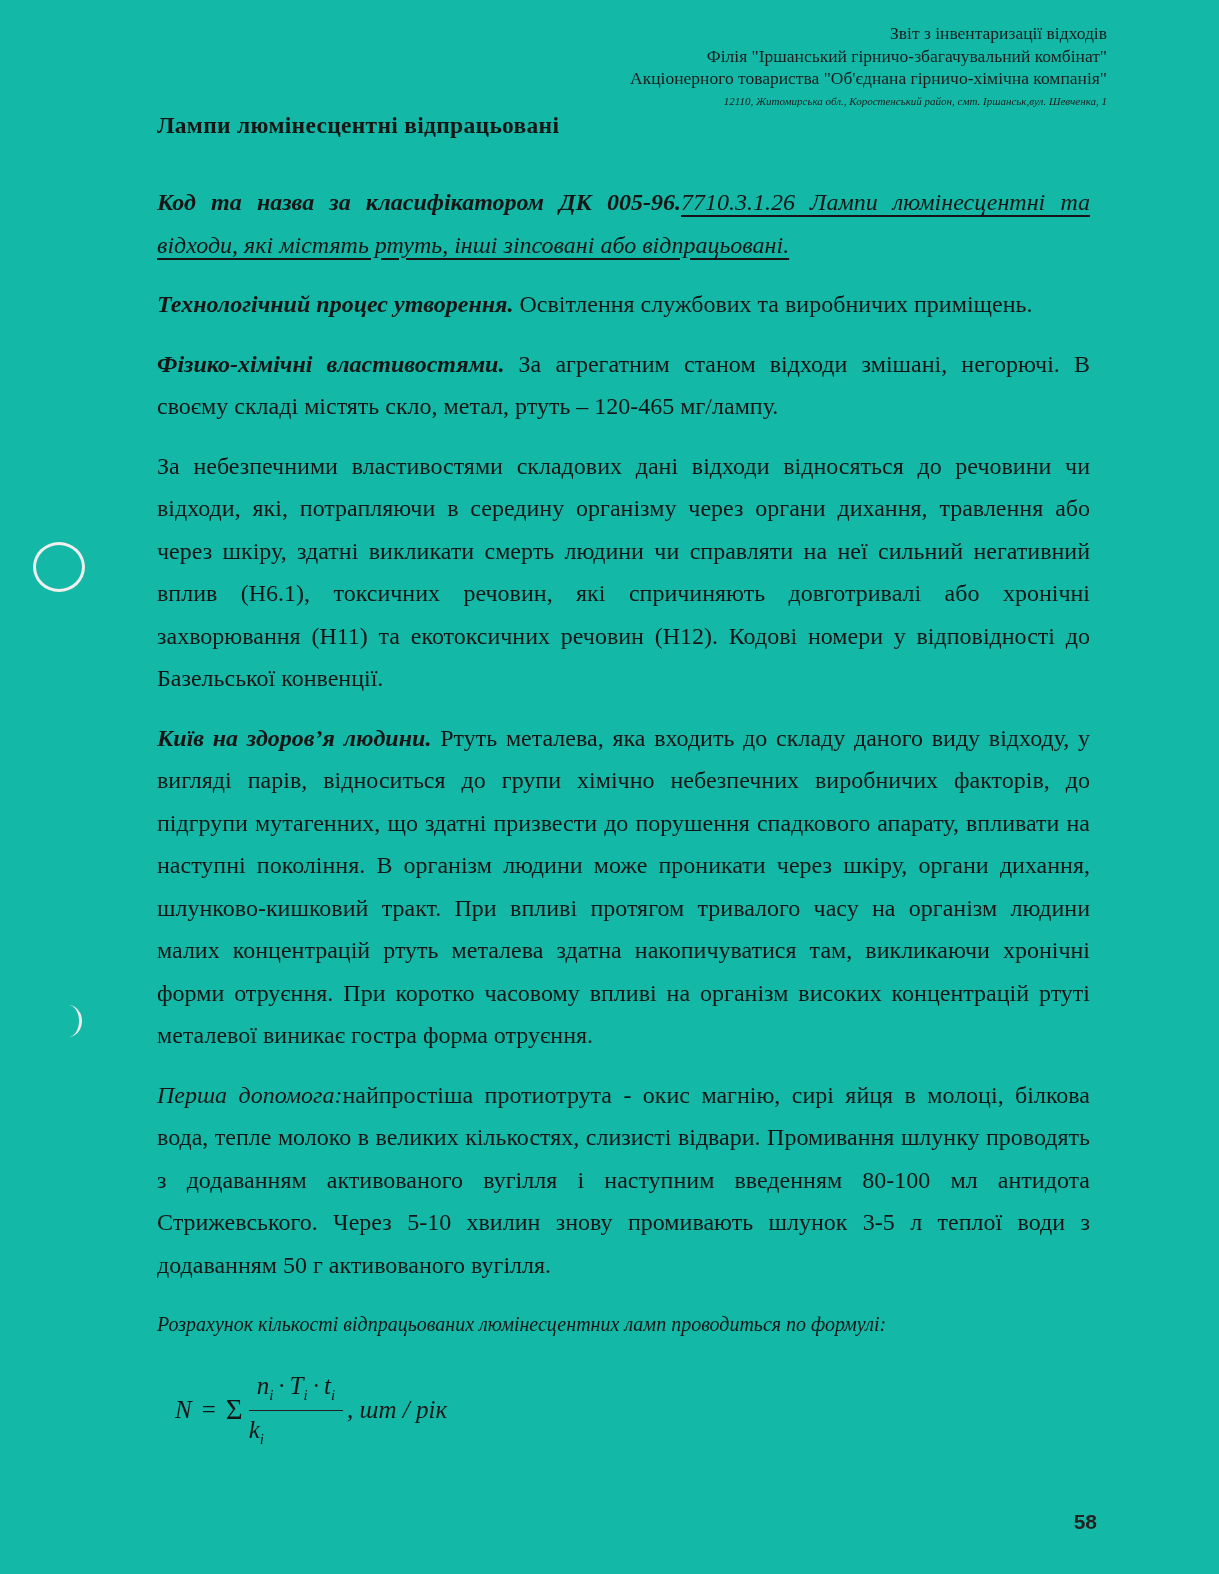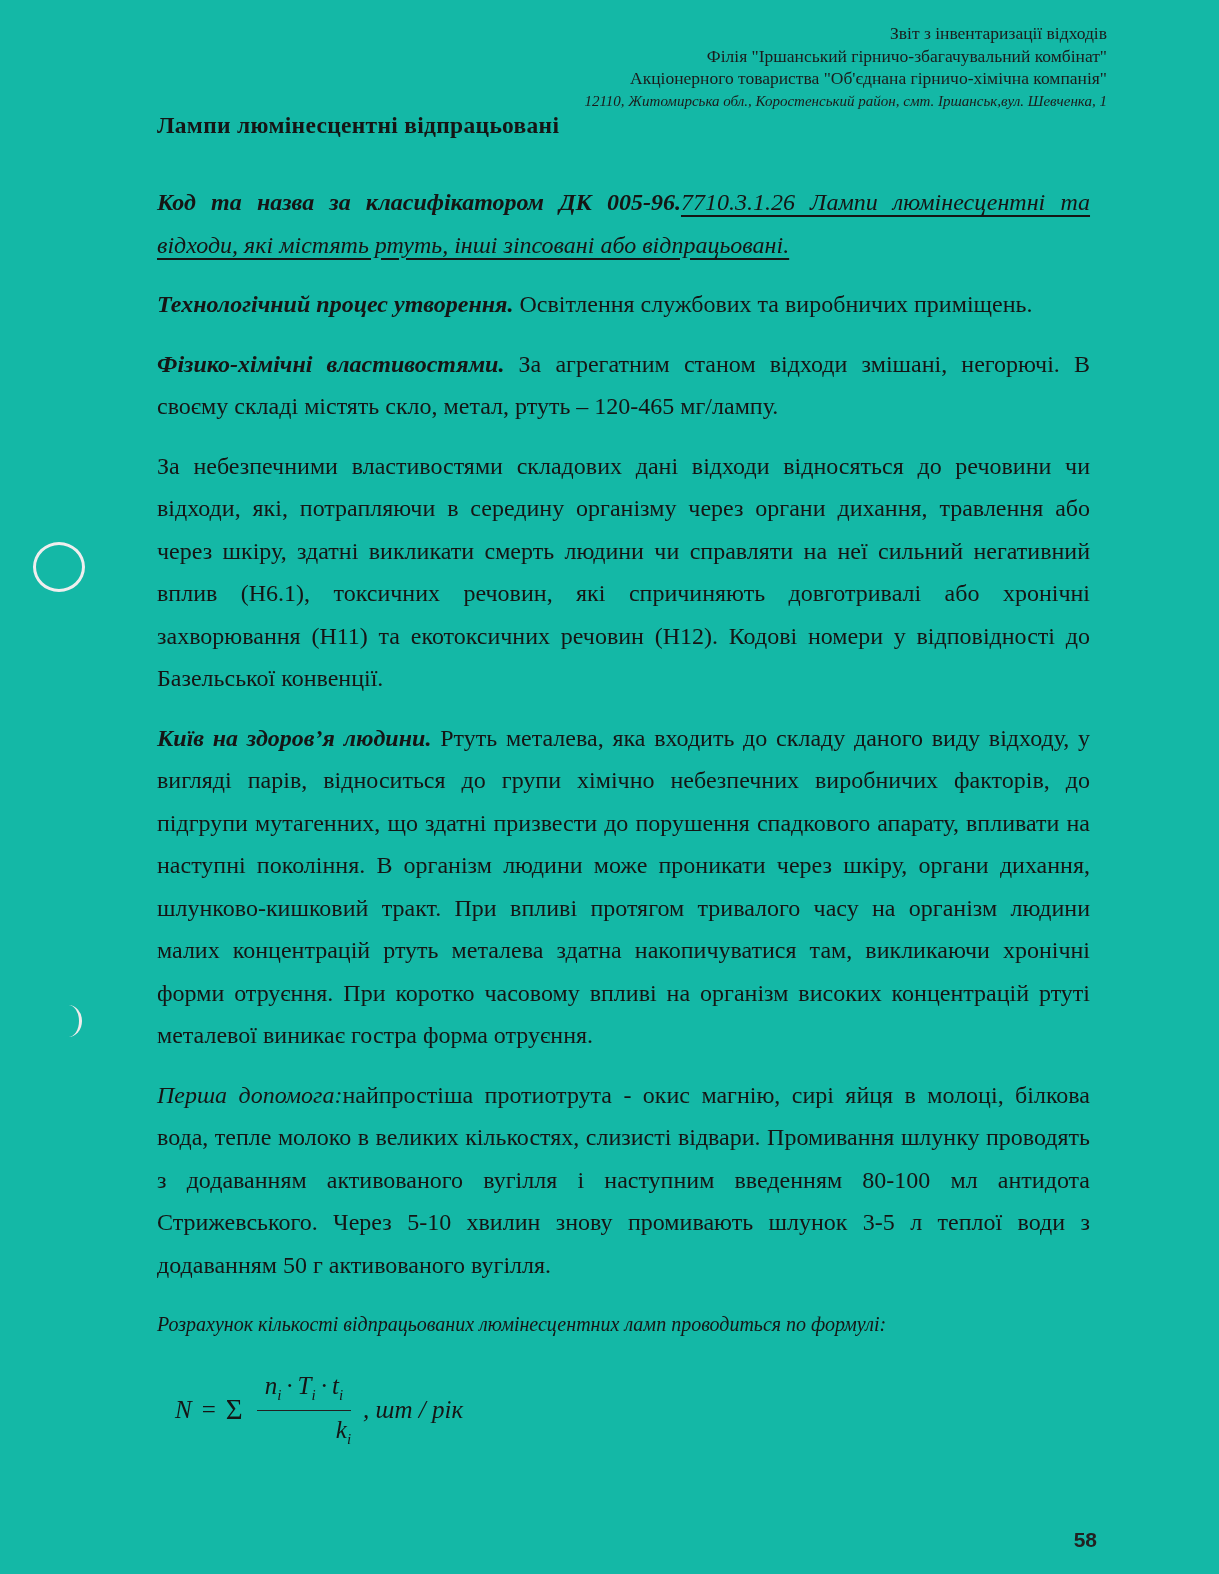--- a/index.html
+++ b/index.html
@@ -23,21 +23,21 @@
     position: absolute;
     top: 22px;
     right: 128px;
     text-align: right;
     font-size: 17.5px;
     line-height: 22.5px;
     color: #1b1b1b;
   }
   .doc-header .addr {
     font-style: italic;
-    font-size: 15px;
+    font-size: 11px;
   }
   
   .content {
     position: absolute;
     top: 112px;
     left: 157px;
     width: 933px;
   }
   h1.doc-title {
     margin: 0 0 42px 0;
@@ -83,41 +83,41 @@
   .formula .f-var { margin-right: 10px; }
   .formula .f-eq { margin-right: 10px; font-style: normal; }
   .formula .f-sigma {
     font-style: normal;
     font-size: 29px;
     margin-right: 6px;
   }
   .frac {
     display: inline-flex;
     flex-direction: column;
-    align-items: flex-end;
+    align-items: flex-start;
     vertical-align: middle;
-    margin: 0 8px;
+    margin: 0 0;
   }
   .frac .num {
     padding: 0 8px 6px 8px;
     border-bottom: 1.5px solid #222;
   }
   .frac .den {
     padding-top: 5px;
   }
   .formula sub {
     font-size: 15px;
   }
   .formula .dot { padding: 0 5px; }
   .f-units { margin-left: 4px; }
   
   .page-number {
     position: absolute;
     right: 138px;
-    bottom: 22px;
+    bottom: 40px;
     font-family: "Liberation Sans", "DejaVu Sans", sans-serif;
     font-weight: 600;
     font-size: 21px;
     color: #222;
   }
   
   .artifact-ring {
     position: absolute;
     left: 33px;
     top: 542px;

